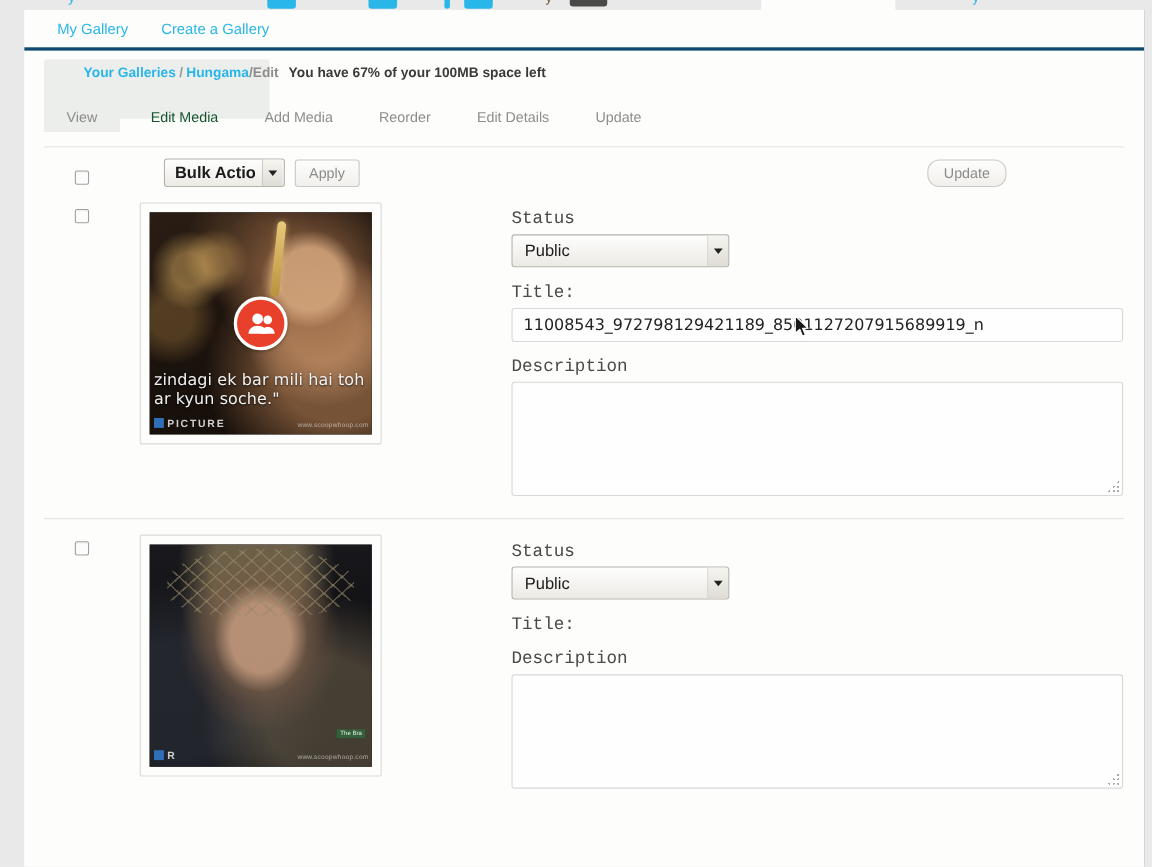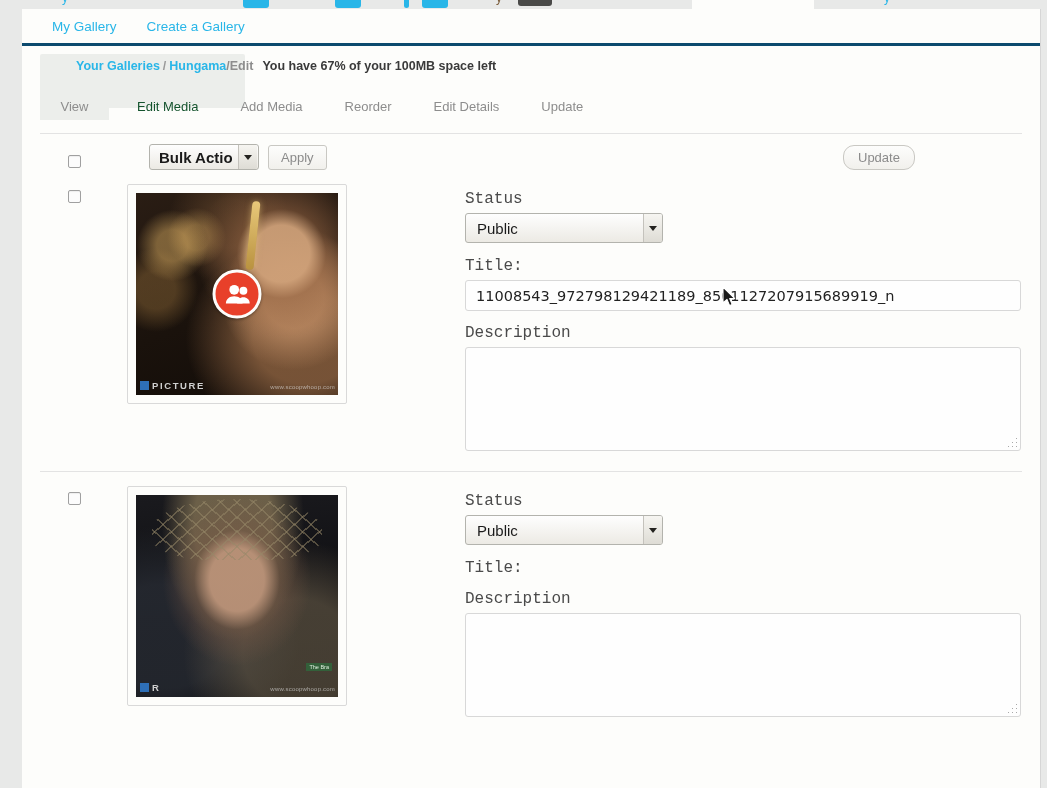--- a/index.html
+++ b/index.html
@@ -453,20 +453,24 @@
       <div class="thumb">
         <div class="ph art1"></div>
         <div class="tagicon">
           <svg viewBox="0 0 32 32" aria-hidden="true">
             <circle cx="12.5" cy="11" r="5.2" fill="#fff"></circle>
             <path d="M3.6 25.5c0-4.8 4-7.7 8.9-7.7s8.9 2.9 8.9 7.7z" fill="#fff"></path>
             <circle cx="22.3" cy="12" r="4.2" fill="#fff"></circle>
             <path d="M15.6 25.5c0-4.1 3-6.6 6.7-6.6 3.7 0 6.7 2.5 6.7 6.6z" fill="#fff"></path>
           </svg>
         </div>
+        <div class="caption">
+          <div>zindagi ek bar mili hai toh</div>
+          <div>ar kyun soche."</div>
+        </div>
         <div class="brand"><span class="sq"></span><span>PICTURE</span></div>
         <div class="wm">www.scoopwhoop.com</div>
       </div>
     </div>
 
     <div class="form-col" style="top:6px;">
       <div class="status-wrap">
         <div class="flabel">Status</div>
         <div class="selwrap">
           <select class="sel status-select">

